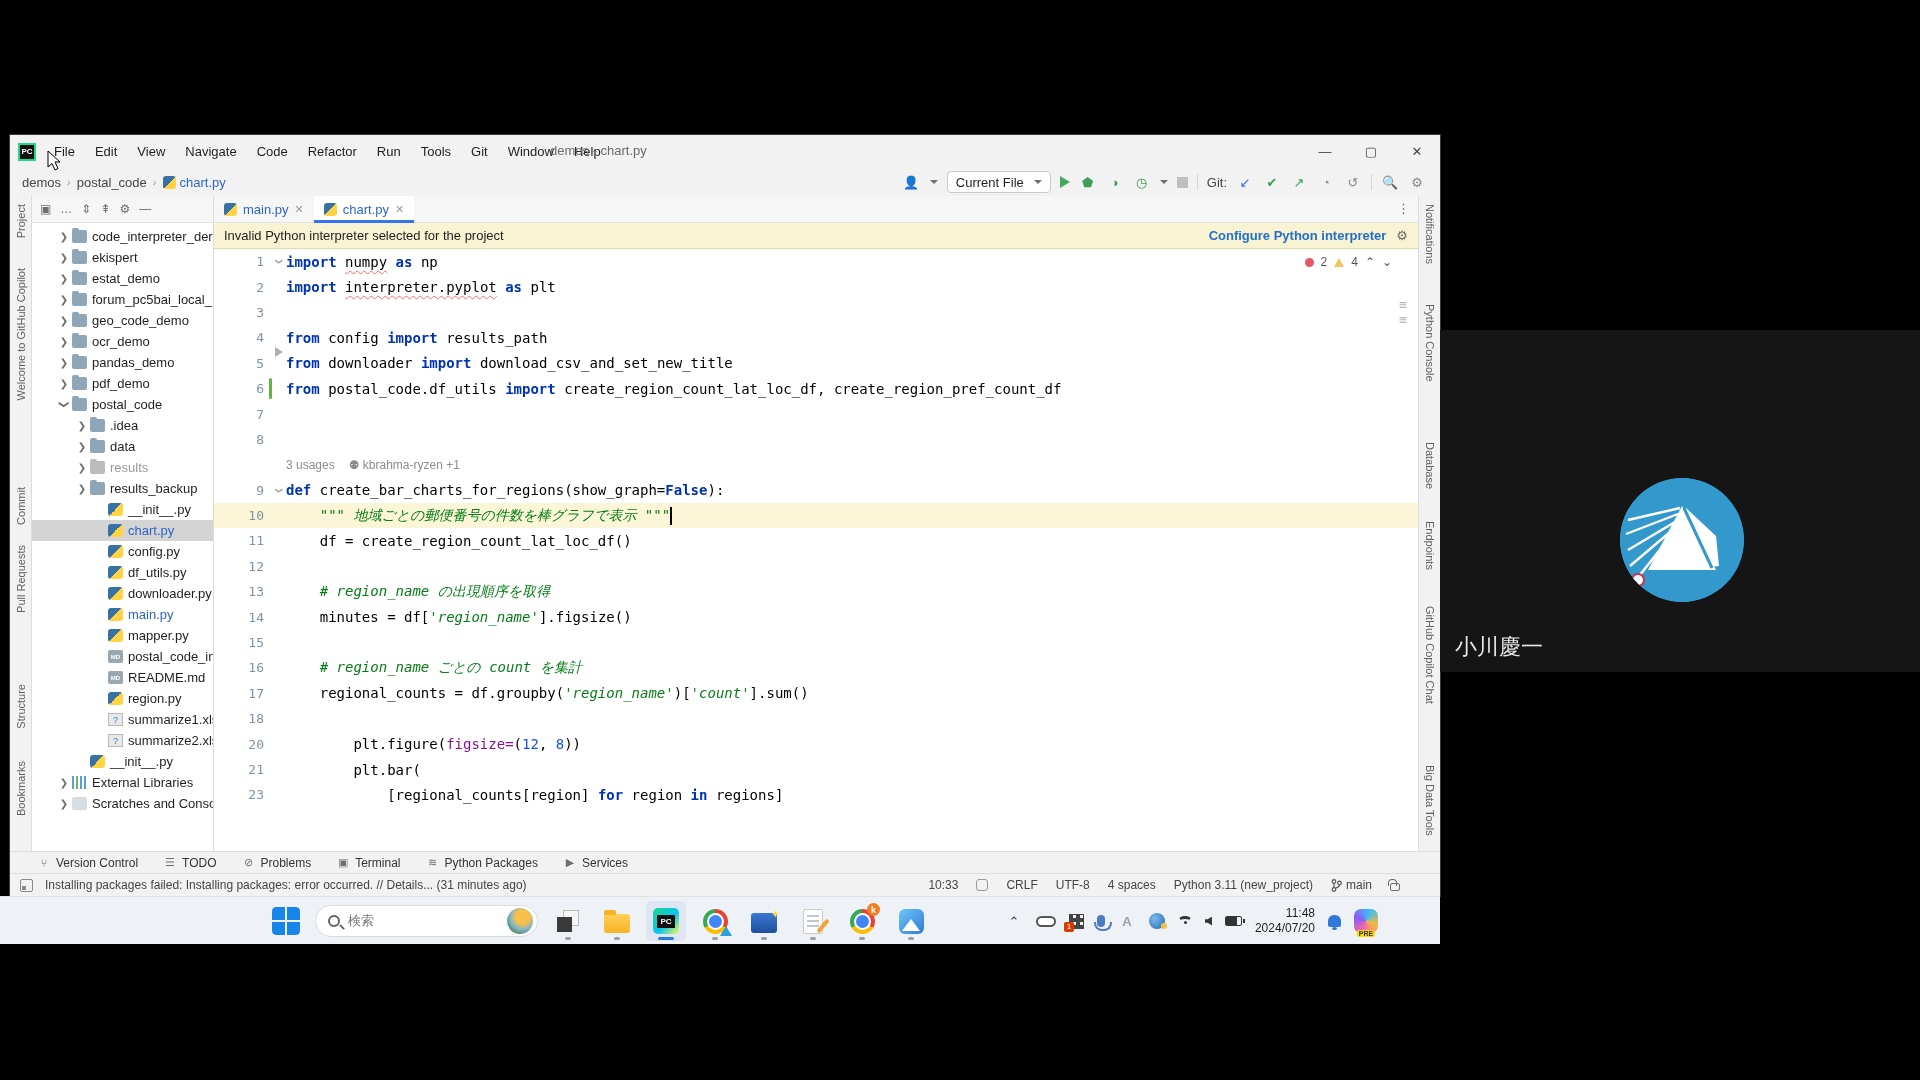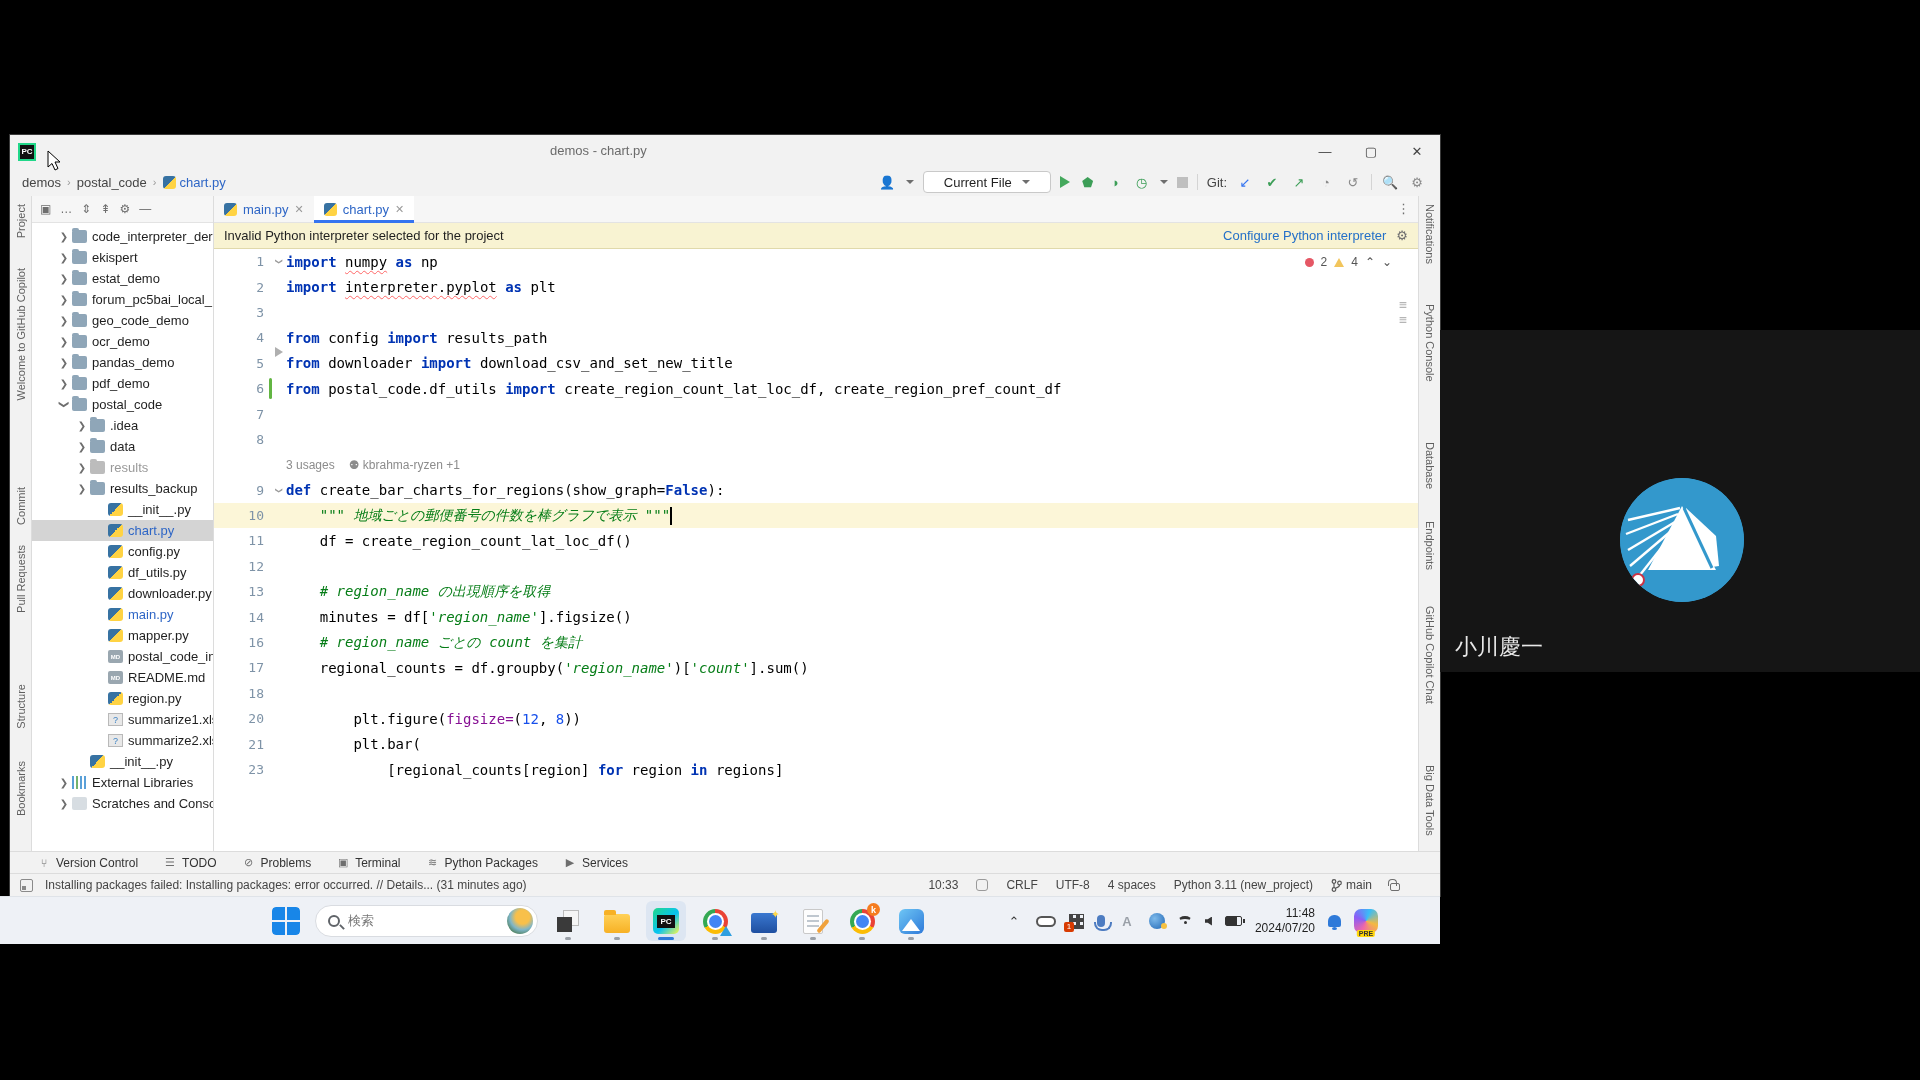--- a/index.html
+++ b/index.html
@@ -28,21 +28,21 @@
   .toolrow { height:28px; background:#f2f2f2; display:flex; align-items:center;
              padding:0 8px; flex:0 0 auto; position:relative; }
   .crumbs { display:flex; align-items:center; gap:2px; color:#454545; }
   .crumb { padding:1px 4px; border-radius:3px; }
   .crumb-sep { color:#9a9a9a; font-size:11px; }
   .crumb-file { color:#2e66c6; display:flex; align-items:center; gap:4px; }
   .right-tools { position:absolute; right:14px; display:flex; align-items:center; gap:9px; }
   .tool-ic { width:18px; height:18px; display:flex; align-items:center; justify-content:center;
              font-size:13px; color:#6e6e6e; }
   .combo { border:1px solid #c9c9c9; background:#fff; border-radius:4px; height:22px;
-           display:flex; align-items:center; gap:10px; padding:0 20px; color:#1f1f1f; }
+           display:flex; align-items:center; gap:10px; padding:0 8px; color:#1f1f1f; }
   .caret-dn { width:0; height:0; border-left:4px solid transparent; border-right:4px solid transparent;
               border-top:4px solid #6e6e6e; }
   .tb-sep { width:1px; height:16px; background:#d4d4d4; }
   .green { color:#3c9e57; } .blue { color:#3574f0; } .gray { color:#8a8a8a; }
   .play-tri { width:0; height:0; border-top:6px solid transparent; border-bottom:6px solid transparent;
               border-left:10px solid #44a85c; }
   .stop-sq { width:11px; height:11px; background:#bfbfbf; }
   .git-label { color:#444; }
 
   
@@ -89,21 +89,21 @@
   .tab { display:flex; align-items:center; gap:6px; padding:0 10px; color:#2e66c6; position:relative; }
   .tab .ticn { width:13px; height:13px; }
   .tab .x { color:#9a9a9a; font-size:11px; }
   .tab.active { background:#fff; }
   .tab.active::after { content:""; position:absolute; left:0; right:0; bottom:-1px; height:3px; background:#3574f0; }
   .tabs-more { position:absolute; right:8px; top:5px; color:#6e6e6e; }
 
   .banner { height:26px; background:#f8f3d2; border-bottom:1px solid #e0d9ab; display:flex;
             align-items:center; padding:0 10px; color:#1f1f1f; flex:0 0 auto; }
   .banner .spacer { flex:1; }
-  .banner a { color:#2470c8; text-decoration:none; margin-right:10px; }
+  .banner a { color:#2470c8; text-decoration:none; margin-right:10px;font-weight:bold; }
   .banner .gear { color:#6e6e6e; }
 
   .code-area { flex:1 1 auto; overflow:hidden; position:relative; background:#fff;
                font-family:"DejaVu Sans Mono","Liberation Mono",monospace; font-size:14px; }
   .crow { height:25.4px; display:flex; align-items:center; position:relative; }
   .crow.cur { background:#fcf6d8; }
   .gut { width:72px; flex:0 0 auto; position:relative; height:100%; display:flex; align-items:center; }
   .lnum { position:absolute; right:22px; color:#7e93a7; font-size:13px;
           font-family:"DejaVu Sans Mono",monospace; }
   .fold { position:absolute; right:4px; color:#9a9a9a; font-size:10px; transform:rotate(90deg); }
@@ -232,20 +232,33 @@
 </style>
 </head>
 <body>
 
 <div class="screen">
 
   <div class="win">
 
     <div class="titlebar">
       <div class="pc-logo">PC</div>
+      <div class="menus" id="menus">
+          <span class="menu-item">File</span>
+          <span class="menu-item">Edit</span>
+          <span class="menu-item">View</span>
+          <span class="menu-item">Navigate</span>
+          <span class="menu-item">Code</span>
+          <span class="menu-item">Refactor</span>
+          <span class="menu-item">Run</span>
+          <span class="menu-item">Tools</span>
+          <span class="menu-item">Git</span>
+          <span class="menu-item">Window</span>
+          <span class="menu-item">Help</span>
+        </div>
       <div class="win-title">demos - chart.py</div>
       <div class="win-btns">
         <div class="win-btn">—</div>
         <div class="win-btn">▢</div>
         <div class="win-btn">✕</div>
       </div>
     </div>
 
     <div class="toolrow">
       <div class="crumbs" id="crumbs">
@@ -563,20 +576,26 @@
               <span class="gut">
                 <span class="lnum">13</span>
               </span>
               <span class="ctext"><span class="tk-com">    # region_name の出現順序を取得</span></span>
             </div>
             <div class="crow">
               <span class="gut">
                 <span class="lnum">14</span>
               </span>
               <span class="ctext"><span>    minutes = df[</span><span class="tk-str">'region_name'</span><span>].figsize()</span></span>
+            </div>
+            <div class="crow">
+              <span class="gut">
+                <span class="lnum">15</span>
+              </span>
+              <span class="ctext"></span>
             </div>
             <div class="crow">
               <span class="gut">
                 <span class="lnum">16</span>
               </span>
               <span class="ctext"><span class="tk-com">    # region_name ごとの count を集計</span></span>
             </div>
             <div class="crow">
               <span class="gut">
                 <span class="lnum">17</span>

